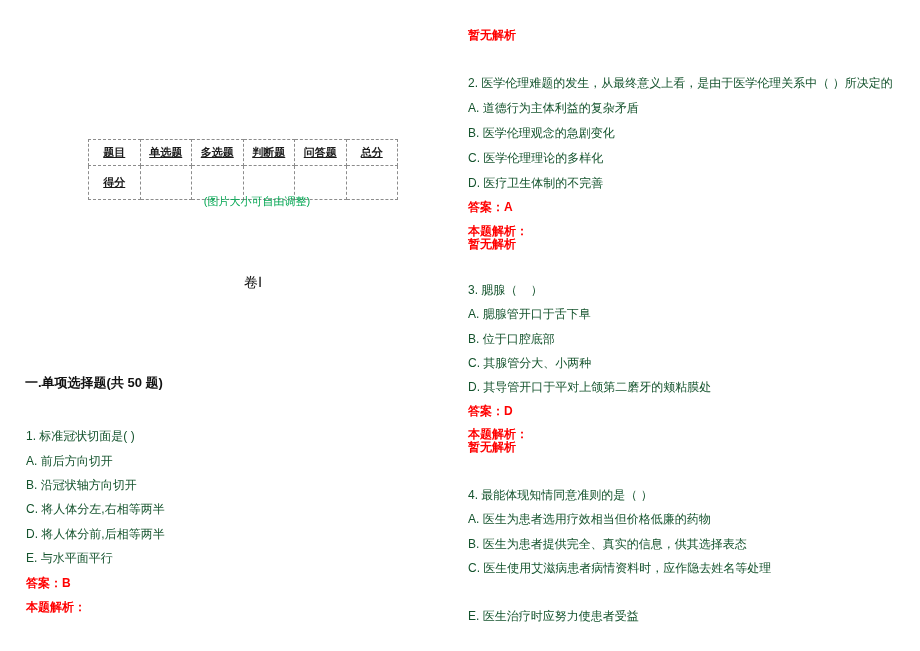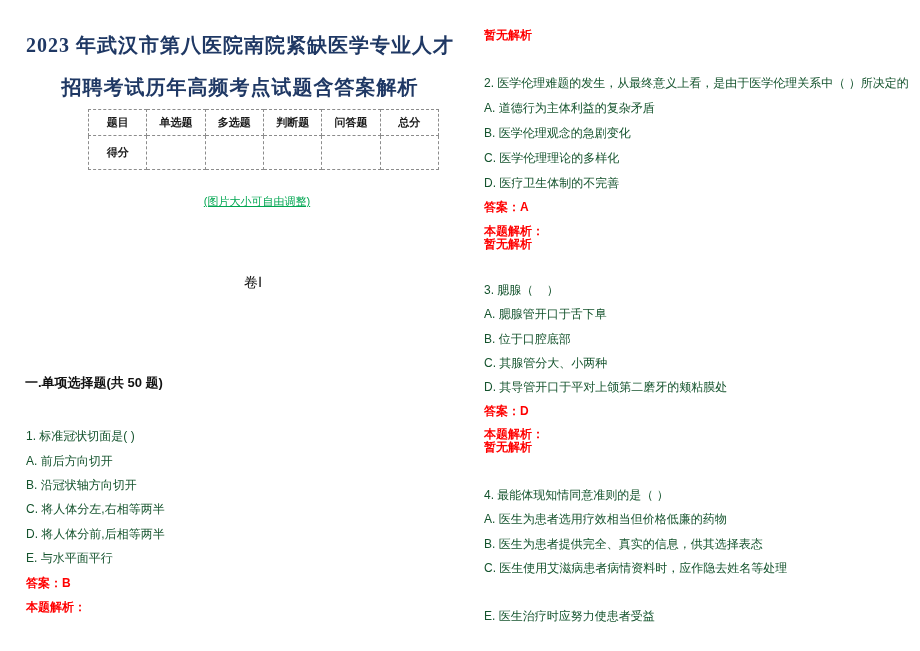--- a/index.html
+++ b/index.html
@@ -22,25 +22,26 @@
     font-family: "Liberation Serif", serif;
     font-size: 20px;
     font-weight: 700;
     line-height: 42px;
     color: #1f3864;
     letter-spacing: 1px;
   }
   .doc-title span { display: block; }
   table.score-table {
     position: absolute;
-    top: 109px;
+    top: 139px;
     left: 88px;
-    width: 351px;
+    width: 310px;
     border-collapse: collapse;
     table-layout: fixed;
+    text-decoration: underline;
   }
   table.score-table th, table.score-table td {
     border: 1px dashed #8c8c8c;
     font-size: 11px;
     font-weight: 700;
     text-align: center;
     vertical-align: middle;
     color: #1a1a1a;
   }
   table.score-table tr.hdr { height: 26px; }
@@ -48,21 +49,20 @@
   .resize-link {
     position: absolute;
     top: 194px;
     left: 88px;
     width: 310px;
     text-align: center;
     font-size: 11px;
   }
   .resize-link span {
     color: #00a651;
-    text-decoration: underline;
     cursor: pointer;
     white-space: pre;
     margin-left: 28px;
   }
   .volume-label {
     position: absolute;
     top: 274px;
     left: 0;
     width: 470px;
     text-align: center;
@@ -81,32 +81,28 @@
     white-space: pre;
   }
   .ln {
     position: absolute;
     font-size: 12px;
     line-height: 14px;
     color: #14532d;
     white-space: pre;
   }
   .col-l { left: 26px; }
-  .col-r { left: 468px; margin-left: 16px; }
+  .col-r { left: 468px; }
   .red { color: #ff0000; font-weight: 700; }
 </style>
 </head>
 <body>
 
 <div class="page">
 
-  <div class="doc-title">
-    <span>2023 年武汉市第八医院南院紧缺医学专业人才</span>
-    <span>招聘考试历年高频考点试题含答案解析</span>
-  </div>
 
   <table class="score-table">
     <tbody>
         <tr class="hdr">
       <th>题目</th>
       <th>单选题</th>
       <th>多选题</th>
       <th>判断题</th>
       <th>问答题</th>
       <th>总分</th>

